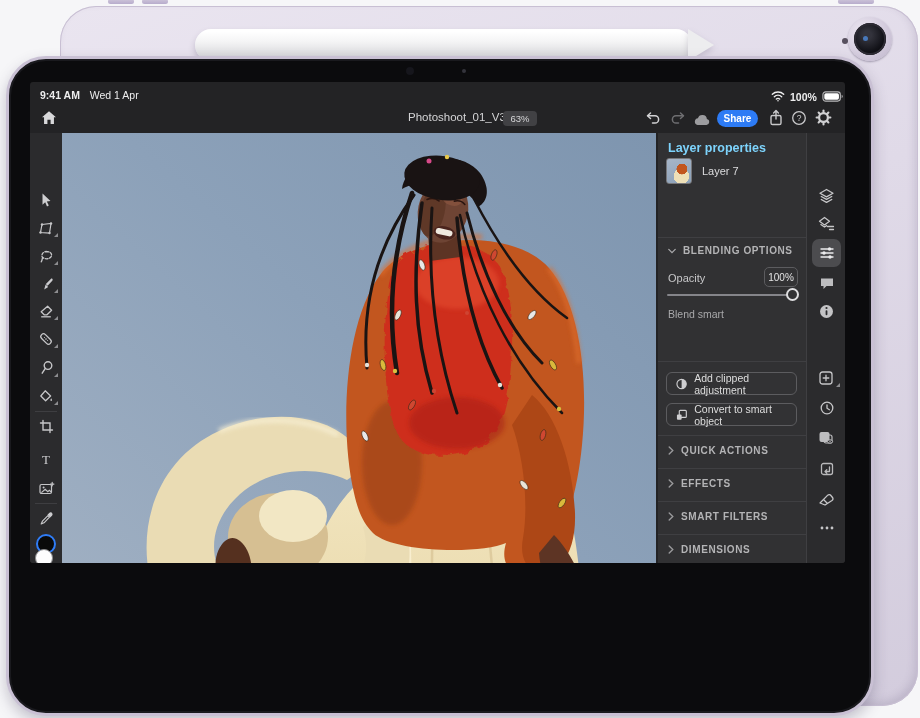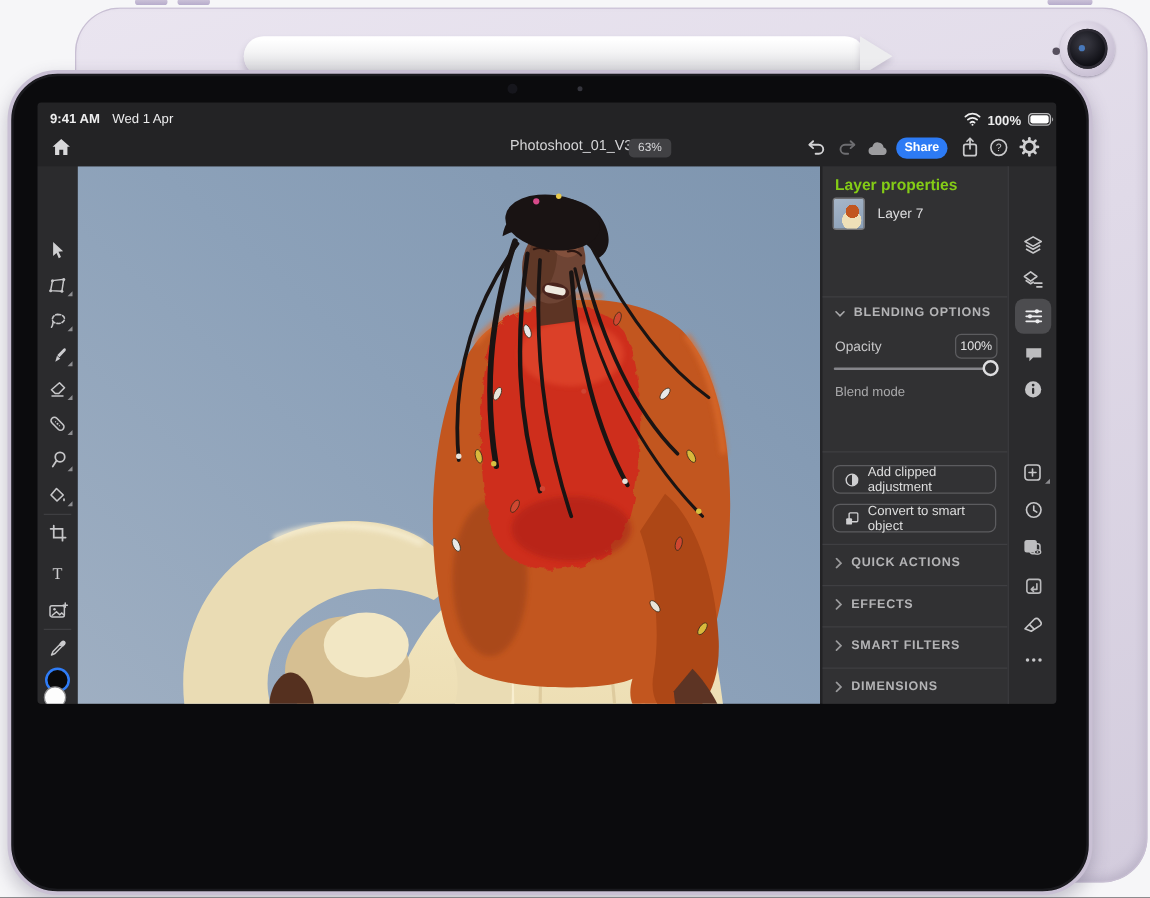--- a/index.html
+++ b/index.html
@@ -330,40 +330,40 @@
         <ellipse cx="360" cy="132" rx="2.6" ry="5.5" fill="#e8e8e8" transform="rotate(-20 360 132)"></ellipse>
         <ellipse cx="500" cy="370" rx="2.6" ry="5.5" fill="#d9b93c" transform="rotate(35 500 370)"></ellipse>
       </g>
 
       <path d="M492,402 C506,416 521,442 523,466 C524,482 512,490 502,481 C489,469 479,445 477,420 Z" fill="#5d3424"></path>
       <path d="M506,452 C514,456 520,466 518,474" stroke="#3f2115" stroke-width="2" fill="none" stroke-linecap="round"></path>
     </svg>
   </div>
 
   <div class="abs" id="panel">
-    <div class="abs" style="left:10px;top:8px;color:#84cc16;font-size:12.5px;font-weight:bold;">Layer properties</div>
+    <div class="abs" style="left:10px;top:8px;color:#7dd3fc;font-size:12.5px;font-weight:bold;">Layer properties</div>
     <div class="abs" style="left:8px;top:23px;width:132px;height:30px;display:flex;align-items:center;gap:10px;">
       <span style="width:24px;height:24px;border-radius:3px;border:1px solid #77777a;display:block;background:
         radial-gradient(circle at 62% 42%, #c2561f 0 26%, transparent 27%),
         radial-gradient(circle at 60% 72%, #eee0b8 0 34%, transparent 35%),
         linear-gradient(160deg,#a7b6c8,#8ba0b8);"></span>
       <span style="color:#dcdcde;font-size:11px;">Layer 7</span>
     </div>
     <div class="pdiv" style="top:104px;"></div>
     <div class="sechdr" style="top:112px;">
       <svg width="8" height="6" viewBox="0 0 10 6">
           <path d="M1 1 L5 5 L9 1" fill="none" stroke="#a8a8aa" stroke-width="1.6" stroke-linecap="round"></path>
         </svg>
       <span>BLENDING OPTIONS</span>
     </div>
     <div class="abs plabel" style="left:10px;top:139px;">Opacity</div>
     <div class="abs inputbox" style="left:106px;top:134px;width:34px;height:20px;font-size:10px;display:flex;align-items:center;justify-content:center;">100%</div>
     <div class="abs" style="left:9px;top:161px;width:122px;height:2px;background:#85858a;border-radius:1px;"></div>
     <div class="abs" style="left:128px;top:155px;width:13px;height:13px;border-radius:50%;background:#313133;border:2px solid #dedee0;box-sizing:border-box;"></div>
-    <div class="abs" style="left:10px;top:175px;color:#a9a9ab;font-size:10.5px;">Blend mode</div>
+    <div class="abs" style="left:10px;top:175px;color:#a9a9ab;font-size:10.5px;">Blend smart</div>
     <div class="pdiv" style="top:228px;"></div>
     <div class="panel-btn" style="top:239px;">
       <svg width="12" height="12" viewBox="0 0 12 12">
           <circle cx="6" cy="6" r="5" fill="none" stroke="#cfcfd1" stroke-width="1.2"></circle>
           <path d="M6 1 A5 5 0 0 1 6 11 Z" fill="#cfcfd1"></path>
         </svg>
       <span>Add clipped adjustment</span>
     </div>
     <div class="panel-btn" style="top:270px;">
       <svg width="12" height="12" viewBox="0 0 12 12" fill="none" stroke="#cfcfd1" stroke-width="1.2">

